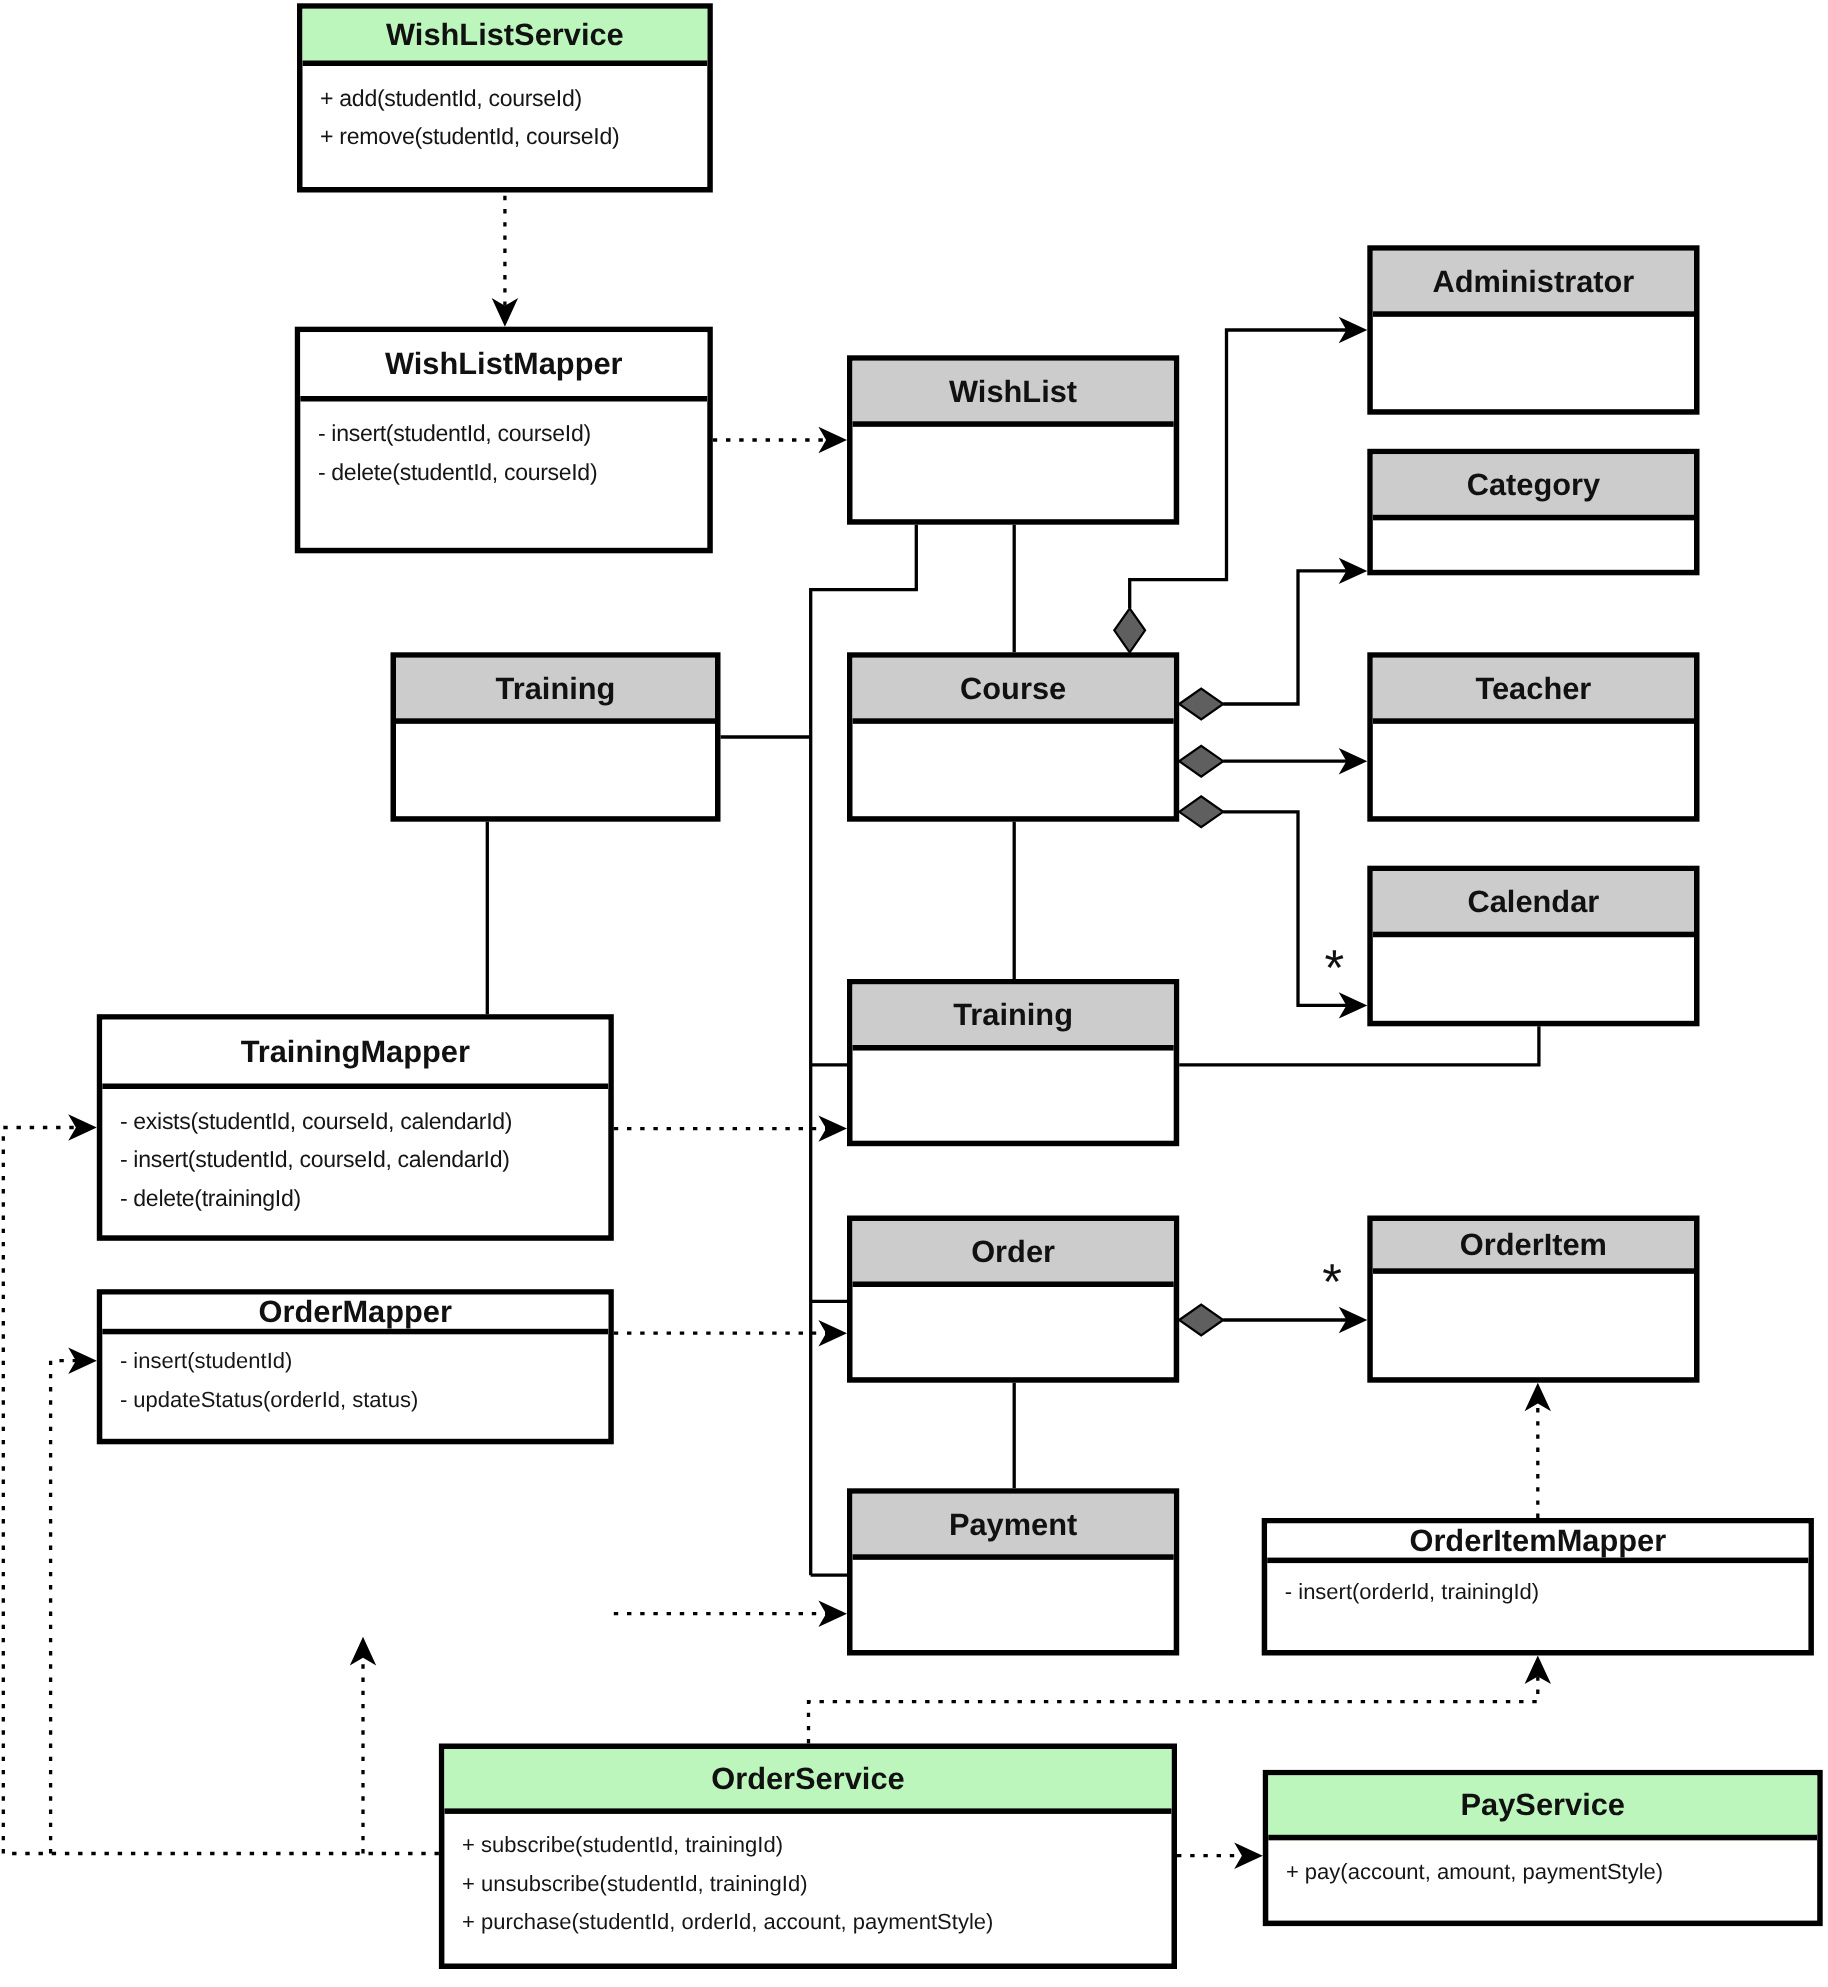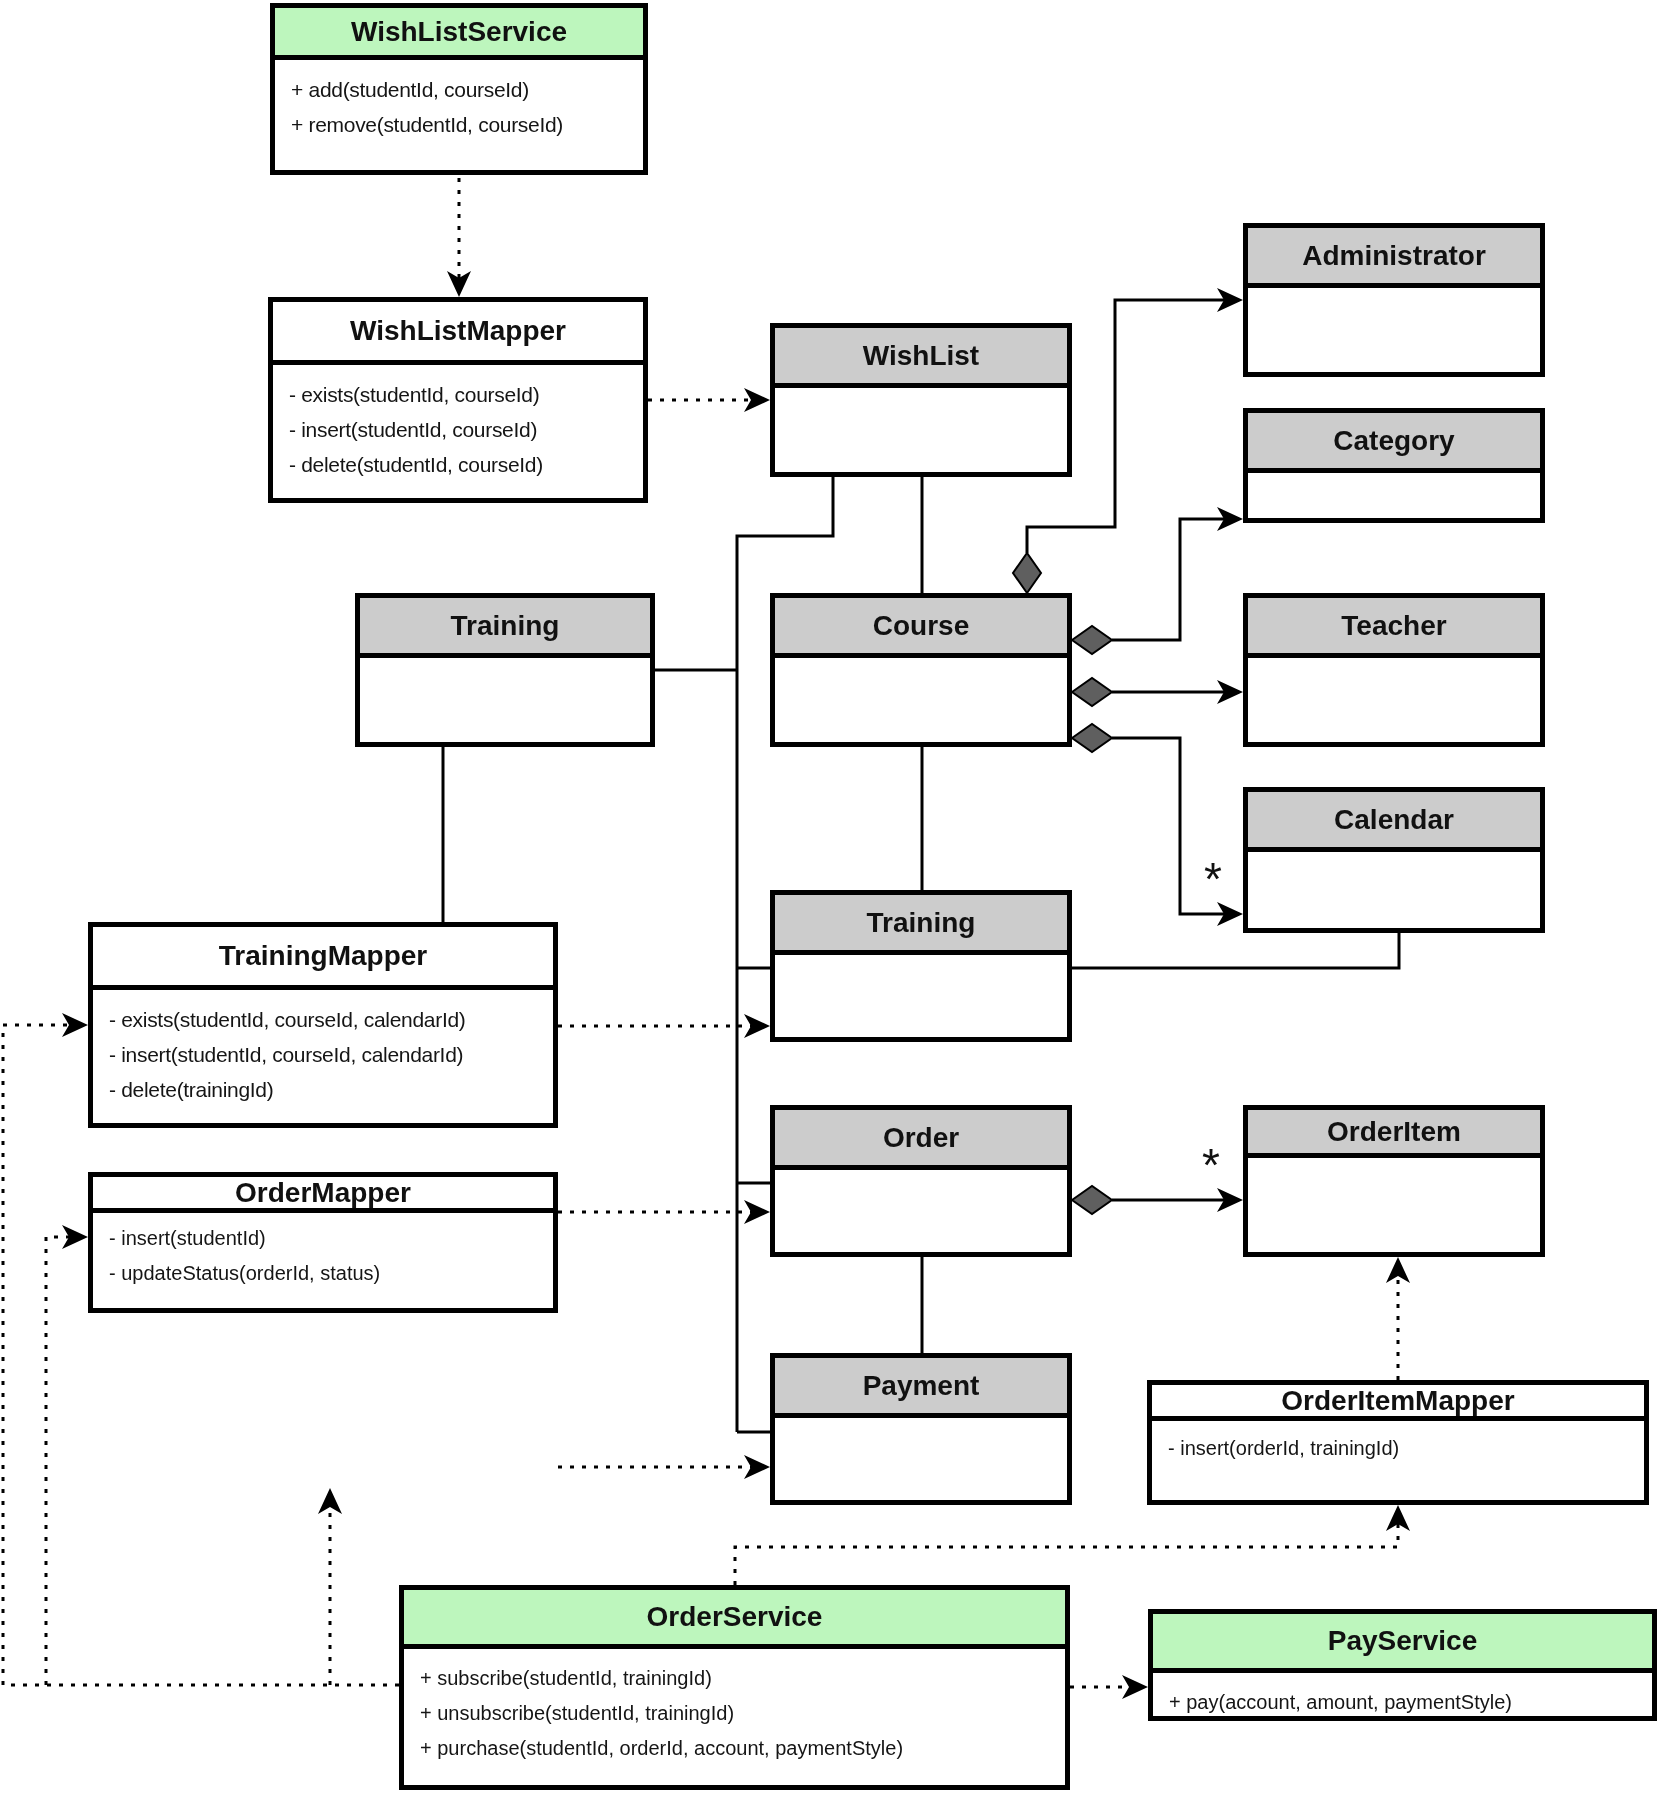--- a/index.html
+++ b/index.html
@@ -31,21 +31,20 @@
     <div class="uml-header" style="height:52px">WishListService</div>
     <div class="uml-body tight">
       <div class="method">+ add(studentId, courseId)</div>
       <div class="method">+ remove(studentId, courseId)</div>
     </div>
   </div>
 
   <div class="uml-box mapper" style="left:268px;top:297px;width:380px;height:206px">
     <div class="uml-header" style="height:63px">WishListMapper</div>
     <div class="uml-body tight">
-      <div class="method">- exists(studentId, courseId)</div>
       <div class="method">- insert(studentId, courseId)</div>
       <div class="method">- delete(studentId, courseId)</div>
     </div>
   </div>
 
   <div class="uml-box entity" style="left:770px;top:323px;width:302px;height:154px">
     <div class="uml-header" style="height:60px">WishList</div>
     <div class="uml-body"></div>
   </div>
 
@@ -126,21 +125,21 @@
 
   <div class="uml-box service" style="left:399px;top:1585px;width:671px;height:205px">
     <div class="uml-header" style="height:59px">OrderService</div>
     <div class="uml-body">
       <div class="method">+ subscribe(studentId, trainingId)</div>
       <div class="method">+ unsubscribe(studentId, trainingId)</div>
       <div class="method">+ purchase(studentId, orderId, account, paymentStyle)</div>
     </div>
   </div>
 
-  <div class="uml-box service" style="left:1148px;top:1609px;width:509px;height:112px">
+  <div class="uml-box service" style="left:1148px;top:1609px;width:509px;height:142px">
     <div class="uml-header" style="height:59px">PayService</div>
     <div class="uml-body">
       <div class="method">+ pay(account, amount, paymentStyle)</div>
     </div>
   </div>
 
   <div class="mult" style="left:1204px;top:856px">*</div>
   <div class="mult" style="left:1202px;top:1142px">*</div>
 
   <svg class="wires" width="1662" height="1806" viewBox="0 0 1662 1806">

